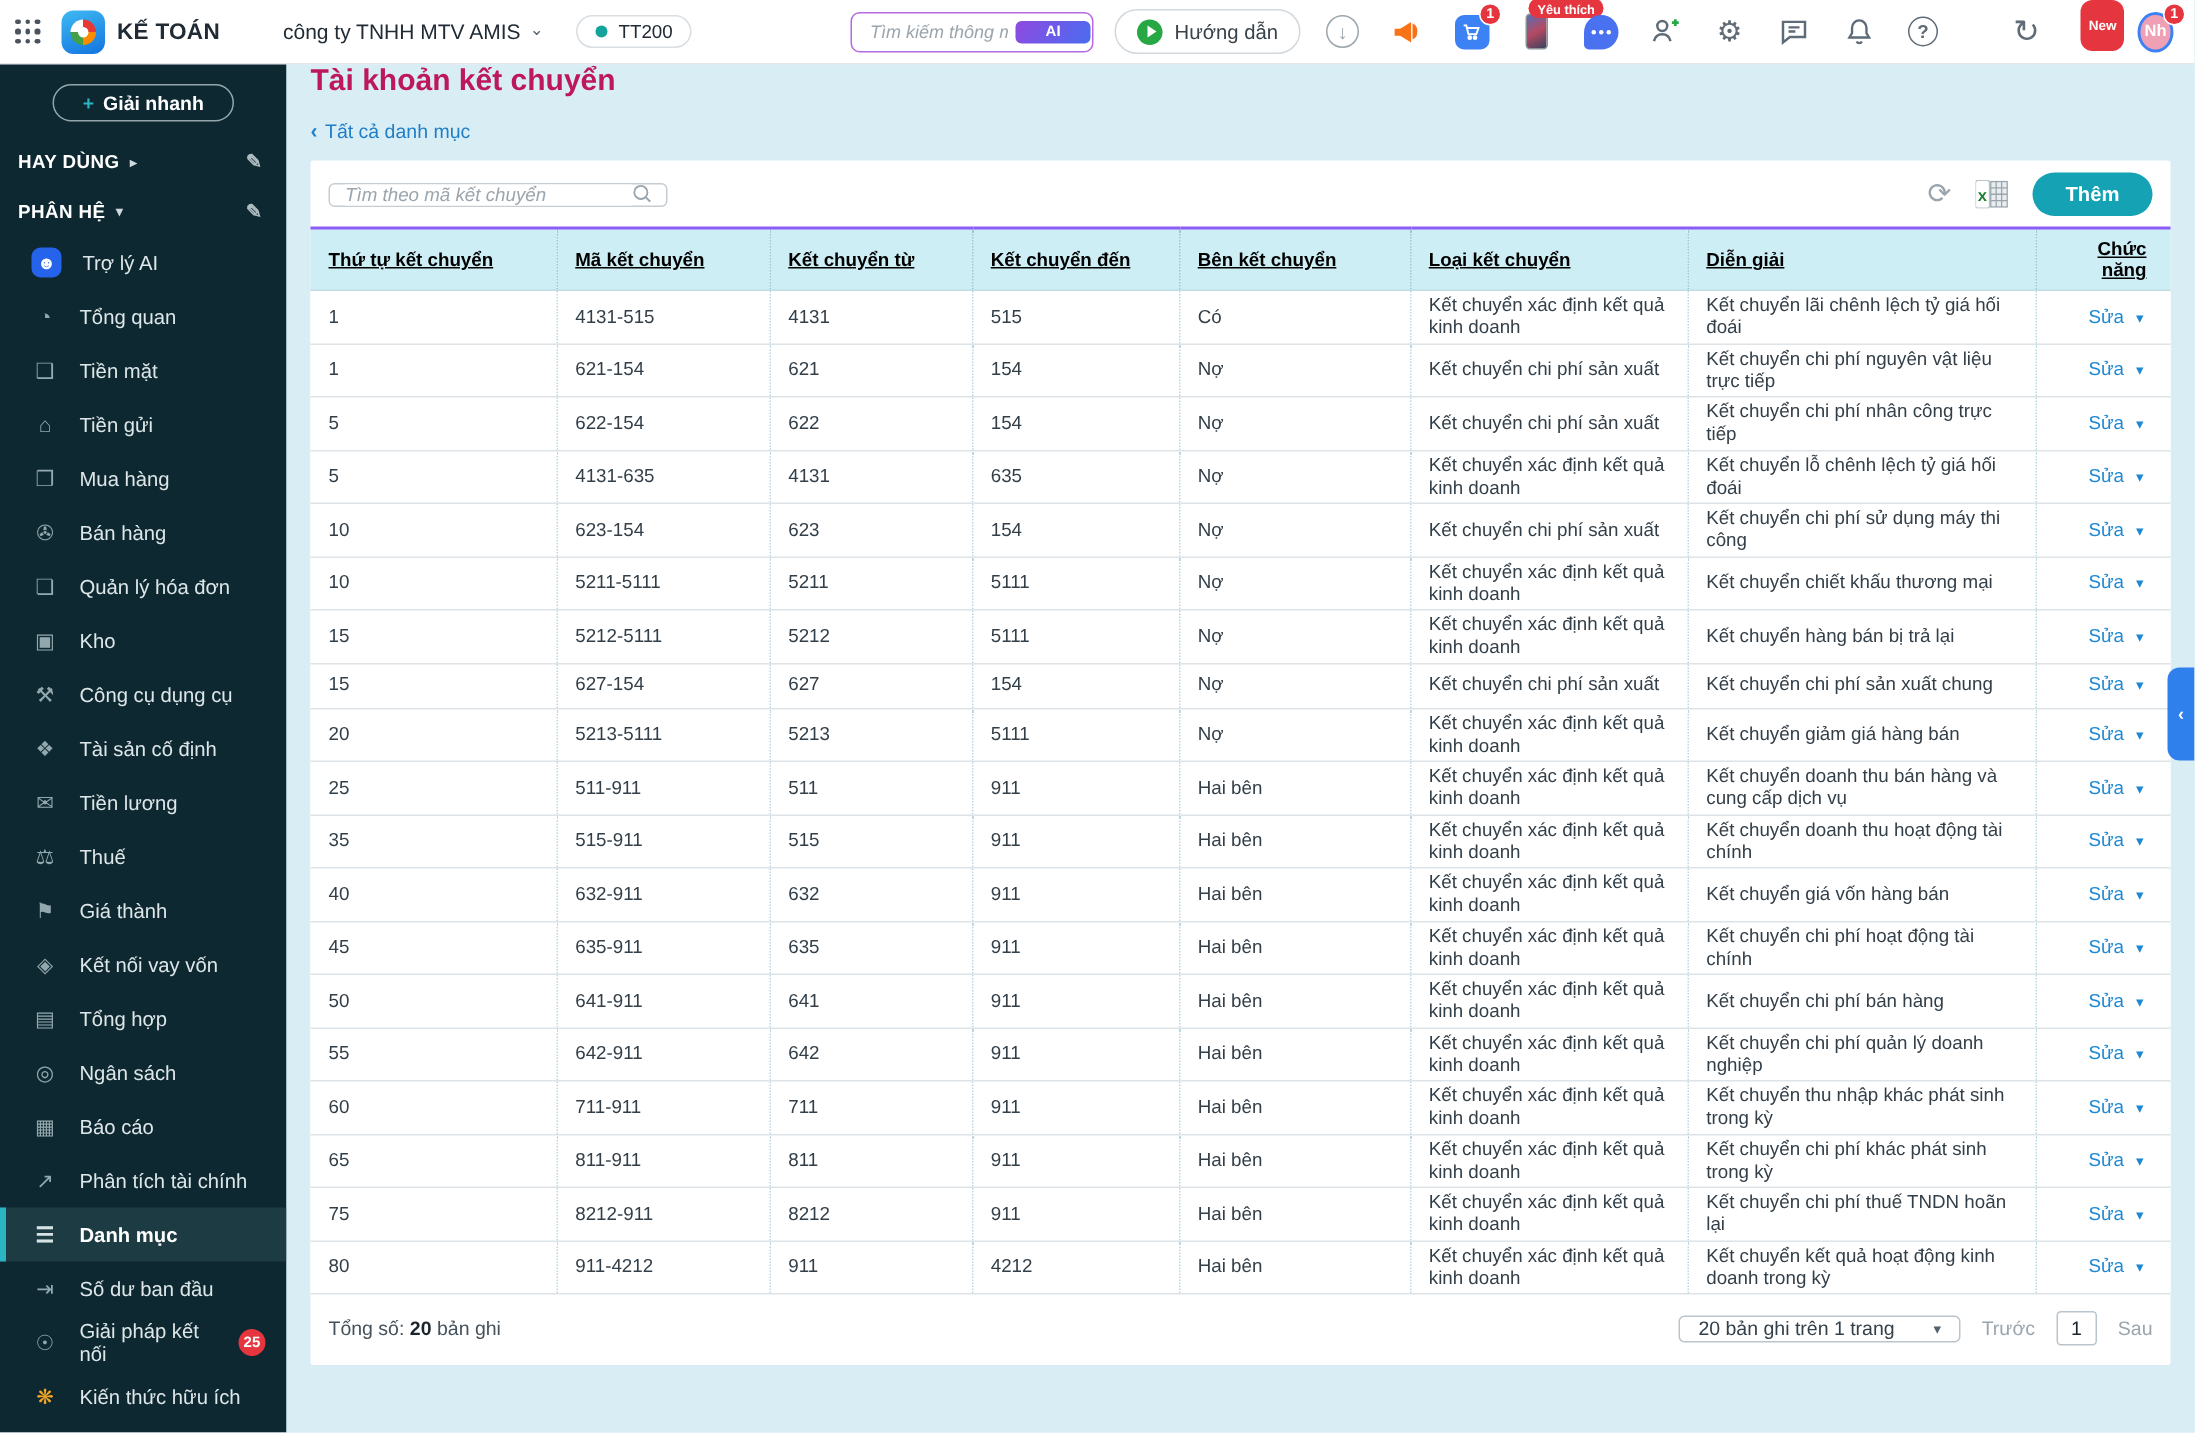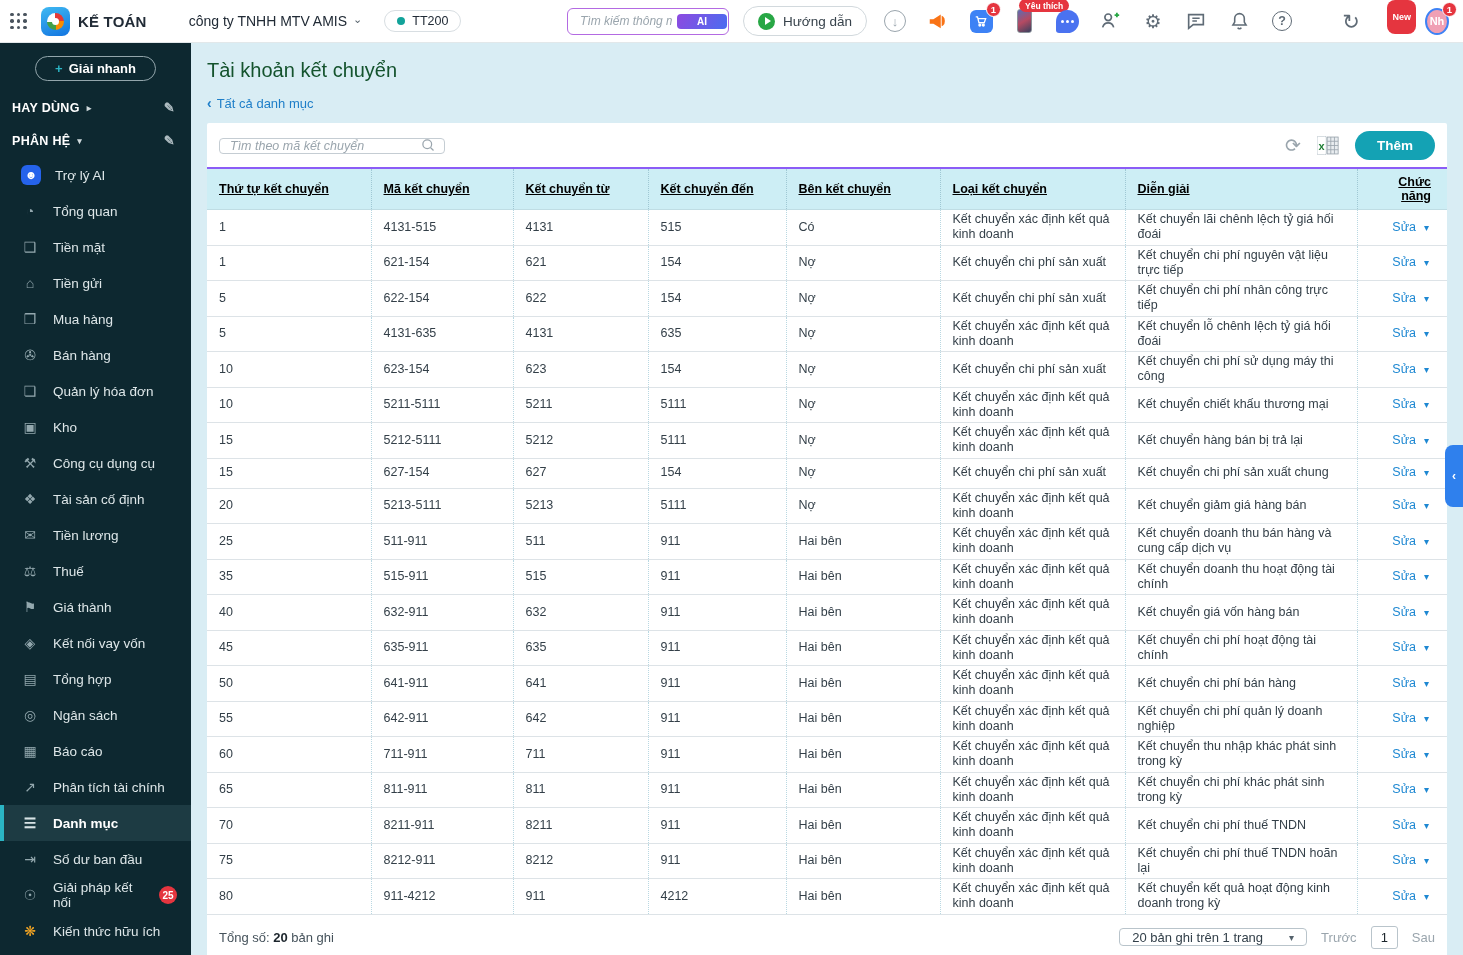--- a/index.html
+++ b/index.html
@@ -56,21 +56,21 @@
   .side-item .sic { width:18px; text-align:center; font-size:14px; color:#93a8ae; flex:0 0 18px; }
   .side-item.selected { background:#1d3b43; font-weight:bold; color:#ffffff; }
   .side-item.selected:before { content:""; position:absolute; left:0; top:0; bottom:0; width:4px; background:#2bb5c4; }
   .side-item.selected .sic { color:#d7e2e5; }
   .sic.ai-chip { background:#2563eb; color:#fff !important; border-radius:6px; width:20px; height:20px; line-height:20px; font-size:12px; flex-basis:20px; }
   .sic.accent-orange { color:#f5a623 !important; }
   .side-badge { margin-left:auto; background:#e5353f; color:#fff; font-size:10px; font-weight:bold; min-width:18px; height:18px; border-radius:9px; display:flex; align-items:center; justify-content:center; padding:0 4px; }
 
   
   .main { flex:1; background:#d9edf4; position:relative; padding:0 16px; min-width:0; }
-  .page-title { font-size:20px; font-weight:normal; color:#14532d; margin-top:16px; }
+  .page-title { font-size:20px; font-weight:bold; color:#be185d; }
   .breadcrumb { margin-top:13px; font-size:13px; color:#1e7ec8; display:flex; align-items:center; gap:5px; cursor:pointer; }
   .breadcrumb .bchev { font-weight:bold; font-size:14px; }
   .panel { background:#ffffff; margin-top:12px; border-radius:2px; }
   .toolbar { display:flex; align-items:center; padding:8px 12px 7px; }
   .tbl-search { width:226px; height:16px; border:1px solid #c5cdd3; border-radius:4px; display:flex; align-items:center; padding:0 8px 0 10px; }
   .tbl-search input { border:none; outline:none; flex:1; font-size:12.5px; font-style:italic; color:#3c4852; font-family:"Liberation Sans", sans-serif; }
   .tbl-search input::placeholder { color:#9aa5ad; }
   .toolbar-right { margin-left:auto; display:flex; align-items:center; gap:16px; }
   .refresh-ic { font-size:19px; color:#9aa5ad; cursor:pointer; line-height:1; }
   .excel-ic { display:flex; align-items:center; cursor:pointer; }
@@ -538,30 +538,20 @@
                 <td>65</td>
                 <td>811-911</td>
                 <td>811</td>
                 <td>911</td>
                 <td>Hai bên</td>
                 <td>Kết chuyển xác định kết quả kinh doanh</td>
                 <td>Kết chuyển chi phí khác phát sinh trong kỳ</td>
                 <td><span class="edit-link">Sửa</span><span class="edit-caret">▾</span></td>
               </tr>
               <tr>
-                <td>70</td>
-                <td>8211-911</td>
-                <td>8211</td>
-                <td>911</td>
-                <td>Hai bên</td>
-                <td>Kết chuyển xác định kết quả kinh doanh</td>
-                <td>Kết chuyển chi phí thuế TNDN</td>
-                <td><span class="edit-link">Sửa</span><span class="edit-caret">▾</span></td>
-              </tr>
-              <tr>
                 <td>75</td>
                 <td>8212-911</td>
                 <td>8212</td>
                 <td>911</td>
                 <td>Hai bên</td>
                 <td>Kết chuyển xác định kết quả kinh doanh</td>
                 <td>Kết chuyển chi phí thuế TNDN hoãn lại</td>
                 <td><span class="edit-link">Sửa</span><span class="edit-caret">▾</span></td>
               </tr>
               <tr>

